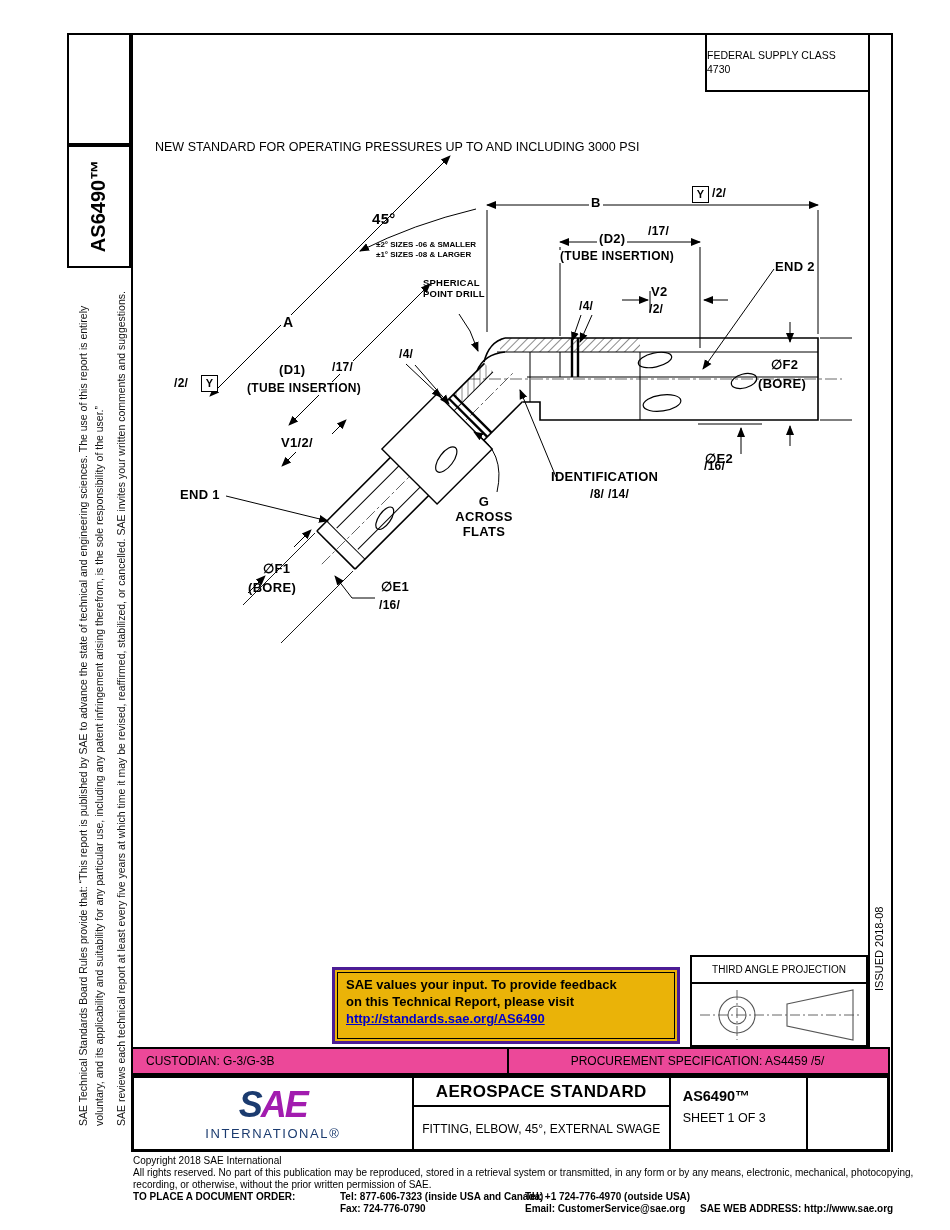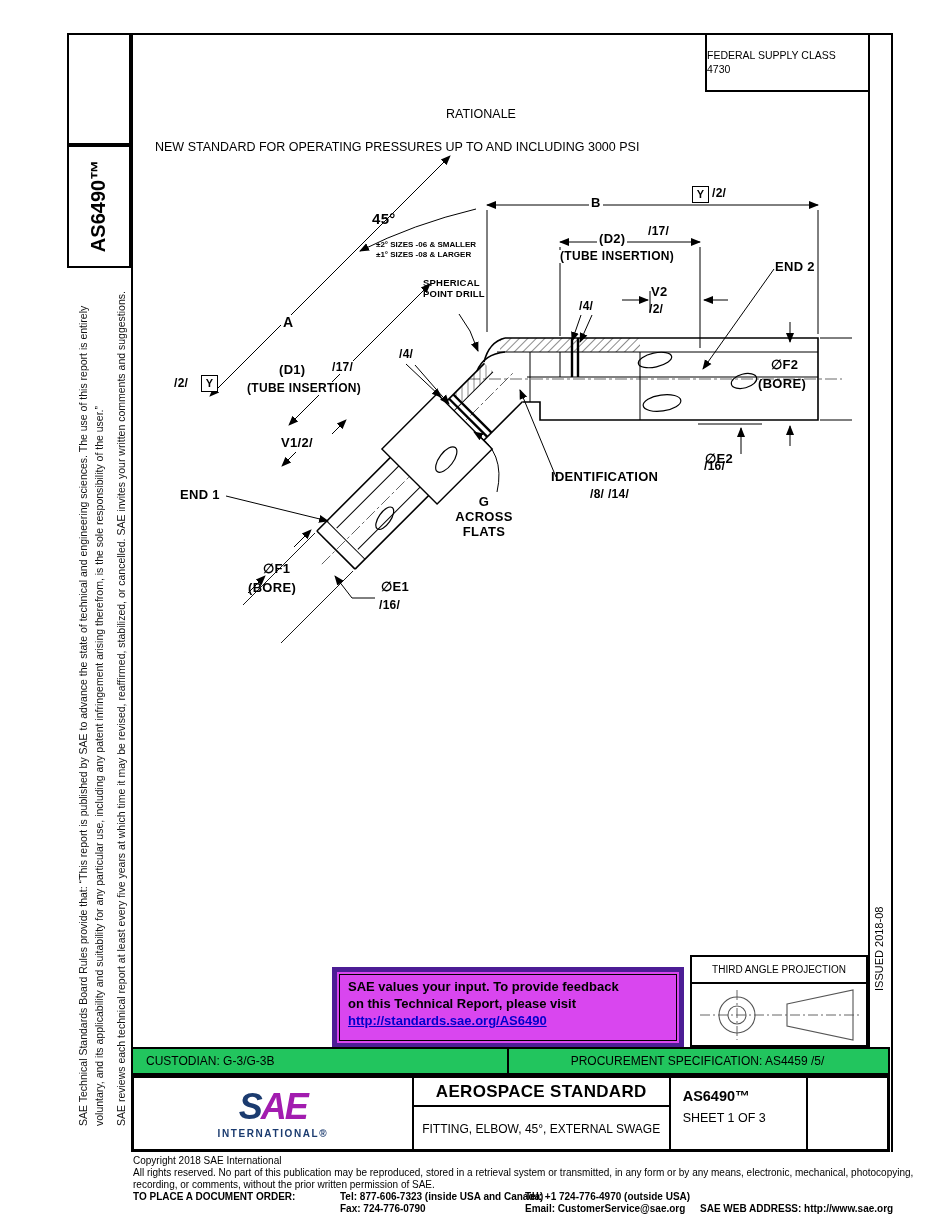--- a/index.html
+++ b/index.html
@@ -13,43 +13,43 @@
   .small{font-size:12px;}
   .tiny{font-size:8px;letter-spacing:0;}
   .ybox{position:absolute;width:15px;height:15px;border:1.6px solid #000;background:#fff;
         font-size:11px;font-weight:bold;text-align:center;line-height:15px;}
   .vrot{position:absolute;transform:rotate(-90deg);transform-origin:0 0;white-space:nowrap;}
   .legal{font-size:10.5px;line-height:15px;color:#111;}
   .fsc{position:absolute;left:705px;top:33px;width:163px;height:57px;
        border-left:2px solid #000;border-bottom:2px solid #000;
        display:flex;flex-direction:column;justify-content:center;text-align:left;
        font-size:10.5px;line-height:14px;}
-  .feedback{position:absolute;left:332px;top:967px;width:342px;height:71px;border:5px solid #4c1d95;background:#d946ef;}
+  .feedback{position:absolute;left:332px;top:967px;width:342px;height:71px;border:3px solid #4c1d95;background:#eab308;}
   .feedback .inner{position:absolute;inset:2px;border:1px solid #000;padding:3px 8px;
        font-size:13px;font-weight:bold;line-height:17px;}
   .feedback a{color:#0000cc;font-weight:bold;}
   .tap{position:absolute;left:690px;top:955px;width:178px;height:92px;border:2px solid #000;box-sizing:border-box;background:#fff;}
   .tap .hd{height:25px;border-bottom:2px solid #000;text-align:center;line-height:25px;font-size:10px;}
-  .cust{position:absolute;left:131px;top:1047px;width:759px;height:28px;border:2px solid #000;box-sizing:border-box;background:#22c55e;}
+  .cust{position:absolute;left:131px;top:1047px;width:759px;height:28px;border:2px solid #000;box-sizing:border-box;background:#ec4899;}
   .cust .txtL{position:absolute;left:13px;top:0;line-height:24px;font-size:12px;}
   .cust .div{position:absolute;left:374px;top:0;height:100%;border-left:2px solid #000;}
   .cust .txtR{position:absolute;left:374px;width:381px;top:0;line-height:24px;font-size:12px;text-align:center;}
   .tblock{position:absolute;left:131px;top:1075px;width:759px;height:77px;border:3px solid #000;box-sizing:border-box;background:#fff;display:flex;}
   .tb-c{position:relative;box-sizing:border-box;border-right:2px solid #000;}
   .tb-logo{width:282px;display:flex;align-items:center;justify-content:center;}
   .tb-mid{width:259px;}
   .tb-num{width:138px;padding:10px 0 0 12px;}
   .tb-end{width:80px;border-right:none;}
   .tb-mid .t1{height:27px;border-bottom:2px solid #000;text-align:center;font-size:17px;font-weight:bold;line-height:27px;letter-spacing:.3px;}
   .tb-mid .t2{height:43px;display:flex;align-items:center;justify-content:center;font-size:12px;}
   .sae-logo{text-align:center;line-height:1;}
   .sae-logo .big{font-size:36px;font-weight:bold;font-style:italic;letter-spacing:-2px;font-family:"Liberation Sans",sans-serif;}
   .sae-s{color:#1b3b6f;}
   .sae-ae{color:#a21caf;}
-  .sae-int{font-size:10px;font-weight:bold;color:#1b3b6f;letter-spacing:1.6px;margin-top:4px;}
+  .sae-int{font-size:13px;font-weight:normal;color:#1b3b6f;letter-spacing:1.6px;margin-top:4px;}
   .foot{position:absolute;font-size:10px;line-height:11.5px;white-space:nowrap;}
   .foot.b{font-weight:bold;}
   .glabel{position:absolute;width:64px;text-align:center;font-weight:bold;font-size:13px;line-height:15px;letter-spacing:.3px;}
   .sph{position:absolute;width:76px;font-weight:bold;font-size:9.5px;line-height:11px;letter-spacing:.2px;}
 </style>
 </head>
 <body>
 
 <div class="page">
 
@@ -66,21 +66,20 @@
   <div class="vrot legal" style="left:92px;top:1126px;width:845px;">voluntary, and its applicability and suitability for any particular use, including any patent infringement arising therefrom, is the sole responsibility of the user.”</div>
   <div class="vrot legal" style="left:114px;top:1126px;width:845px;">SAE reviews each technical report at least every five years at which time it may be revised, reaffirmed, stabilized, or cancelled. SAE invites your written comments and suggestions.</div>
 
   <div class="vrot" style="left:873px;top:991px;width:108px;font-size:11px;">ISSUED 2018-08</div>
 
   <div class="fsc">
     <div>FEDERAL SUPPLY CLASS</div>
     <div>4730</div>
   </div>
 
-  <div class="abs" style="left:131px;top:107px;width:700px;text-align:center;font-size:12.5px;">RATIONALE</div>
   <div class="abs" style="left:155px;top:140px;font-size:12.5px;">NEW STANDARD FOR OPERATING PRESSURES UP TO AND INCLUDING 3000 PSI</div>
 
   <svg class="abs" style="left:0;top:0;" width="950" height="700" viewBox="0 0 950 700">
     <defs>
       <marker id="arr" viewBox="0 0 10 10" refX="9" refY="5" markerWidth="10" markerHeight="10" orient="auto-start-reverse">
         <path d="M0,1 L10,5 L0,9 z" fill="#000"></path>
       </marker>
       <pattern id="hatch" patternUnits="userSpaceOnUse" width="6" height="6" patternTransform="rotate(45)">
         <line x1="0" y1="0" x2="0" y2="6" stroke="#000" stroke-width="0.9"></line>
       </pattern>
@@ -270,21 +269,21 @@
     </div>
     <div class="tb-c tb-num">
       <div style="font-size:14.5px;font-weight:bold;margin-bottom:7px;">AS6490™</div>
       <div style="font-size:12.5px;">SHEET 1 OF 3</div>
     </div>
     <div class="tb-c tb-end"></div>
   </div>
 
   <div class="foot" style="left:133px;top:1155px;">Copyright 2018 SAE International</div>
   <div class="foot" style="left:133px;top:1167px;">All rights reserved. No part of this publication may be reproduced, stored in a retrieval system or transmitted, in any form or by any means, electronic, mechanical, photocopying,</div>
-  <div class="foot" style="left:133px;top:1179px;">recording, or comments, without the prior written permission of SAE.</div>
+  <div class="foot" style="left:133px;top:1179px;">recording, or otherwise, without the prior written permission of SAE.</div>
   <div class="foot b" style="left:133px;top:1191px;">TO PLACE A DOCUMENT ORDER:</div>
   <div class="foot b" style="left:340px;top:1191px;">Tel: 877-606-7323 (inside USA and Canada)</div>
   <div class="foot b" style="left:525px;top:1191px;">Tel: +1 724-776-4970 (outside USA)</div>
   <div class="foot b" style="left:340px;top:1203px;text-align:right;">Fax: 724-776-0790</div>
   <div class="foot b" style="left:525px;top:1203px;">Email: CustomerService@sae.org</div>
   <div class="foot b" style="left:700px;top:1203px;">SAE WEB ADDRESS: http://www.sae.org</div>
 
 </div>
 
 </body></html>

